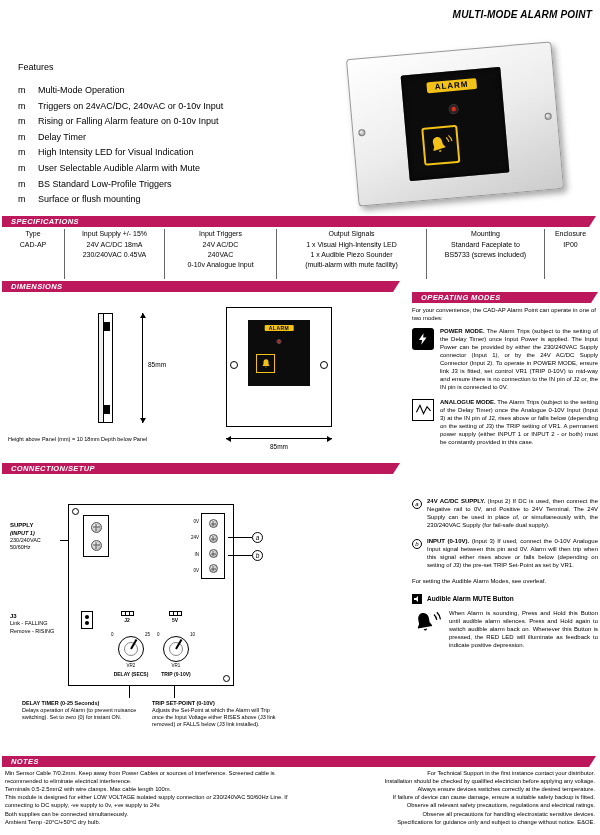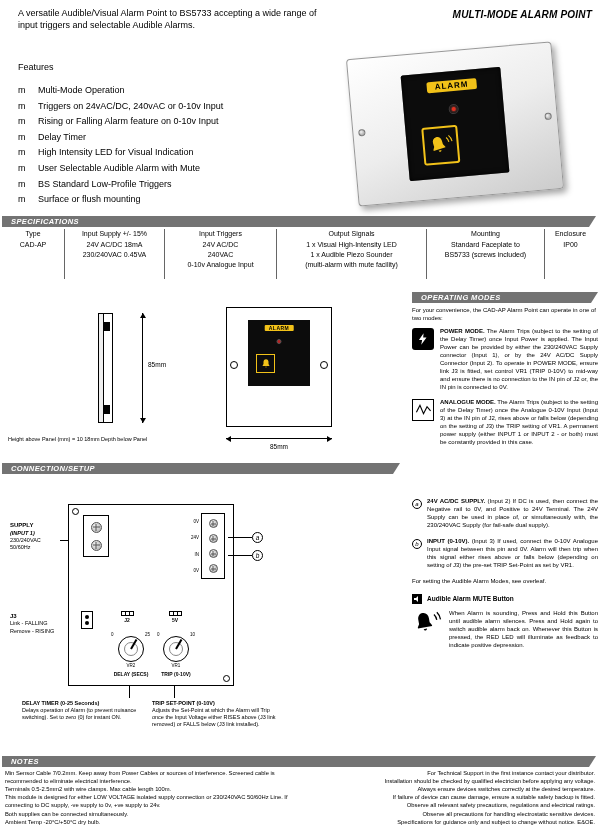--- a/index.html
+++ b/index.html
@@ -31,21 +31,21 @@
   #alarm-pill { position:absolute; left:50%; transform:translateX(-50%); top:9px; background:#f2c219;
                 color:#000; font-weight:bold; font-size:8px; padding:1px 8px; border-radius:2px; letter-spacing:1px; }
   #led-ring { position:absolute; left:50%; top:33px; transform:translateX(-50%); width:10px; height:10px;
               border:1px solid #3a3a3a; border-radius:50%; background:#191919; }
   #led { position:absolute; left:50%; top:50%; transform:translate(-50%,-50%); width:4px; height:4px;
          border-radius:50%; background:#e03020; box-shadow:0 0 3px #ff5040; }
   #bell-box { position:absolute; left:16px; top:54px; width:36px; height:38px; border:2px solid #f2c219;
               border-radius:3px; display:flex; align-items:center; justify-content:center; }
 
   
-  .bar { position:absolute; height:11px; background:#737373; color:#fff; font-size:7.5px; font-weight:bold;
+  .bar { position:absolute; height:11px; background:#be185d; color:#fff; font-size:7.5px; font-weight:bold;
          font-style:italic; line-height:11px; padding-left:9px; letter-spacing:0.4px;
          clip-path:polygon(0 0,100% 0,calc(100% - 7px) 100%,0 100%); }
   #bar-spec  { left:2px;   top:216px; width:594px; }
   #bar-dims  { left:2px;   top:281px; width:398px; }
   #bar-om    { left:412px; top:292px; width:186px; }
   #bar-conn  { left:2px;   top:463px; width:398px; }
   #bar-notes { left:2px;   top:756px; width:594px; }
 
   
   #specs { position:absolute; left:2px; top:229px; width:594px; height:50px; display:flex; }
@@ -164,21 +164,20 @@
   #notes { position:absolute; left:5px; top:769px; width:590px; display:flex; justify-content:space-between;
            font-size:5.8px; line-height:1.4; }
   #notes-left { width:298px; }
   #notes-right { width:282px; text-align:right; }
 </style>
 </head>
 <body>
 
 <div class="page">
 
-  <div id="intro">A versatile Audible/Visual Alarm Point to BS5733 accepting a wide range of input triggers and selectable Audible Alarms.</div>
   <div id="title">MULTI-MODE ALARM POINT</div>
 
   <div id="features-heading">Features</div>
   <div id="features">
     <div class="feat">
         <span class="b">m</span>
         <span>Multi-Mode Operation</span>
       </div>
     <div class="feat">
         <span class="b">m</span>
@@ -227,20 +226,21 @@
             </g>
             <path d="M20.5 4a9 9 0 0 1 2.6 5" fill="none" stroke="#f2c219" stroke-width="1.2"></path>
             <path d="M23.2 2a12 12 0 0 1 3.4 6.6" fill="none" stroke="#f2c219" stroke-width="1.2"></path>
           </svg>
         </div>
       </div>
     </div>
   </div>
 
   <div class="bar" id="bar-spec">SPECIFICATIONS</div>
+  <div class="bar" id="bar-dims">DIMENSIONS</div>
   <div class="bar" id="bar-om">OPERATING MODES</div>
   <div class="bar" id="bar-conn">CONNECTION/SETUP</div>
   <div class="bar" id="bar-notes">NOTES</div>
 
   <div id="specs">
     <div class="spec-cell sc0">
       <div class="spec-label">Type</div>
       <div class="spec-value">CAD-AP</div>
     </div>
     <div class="spec-cell sc1">

